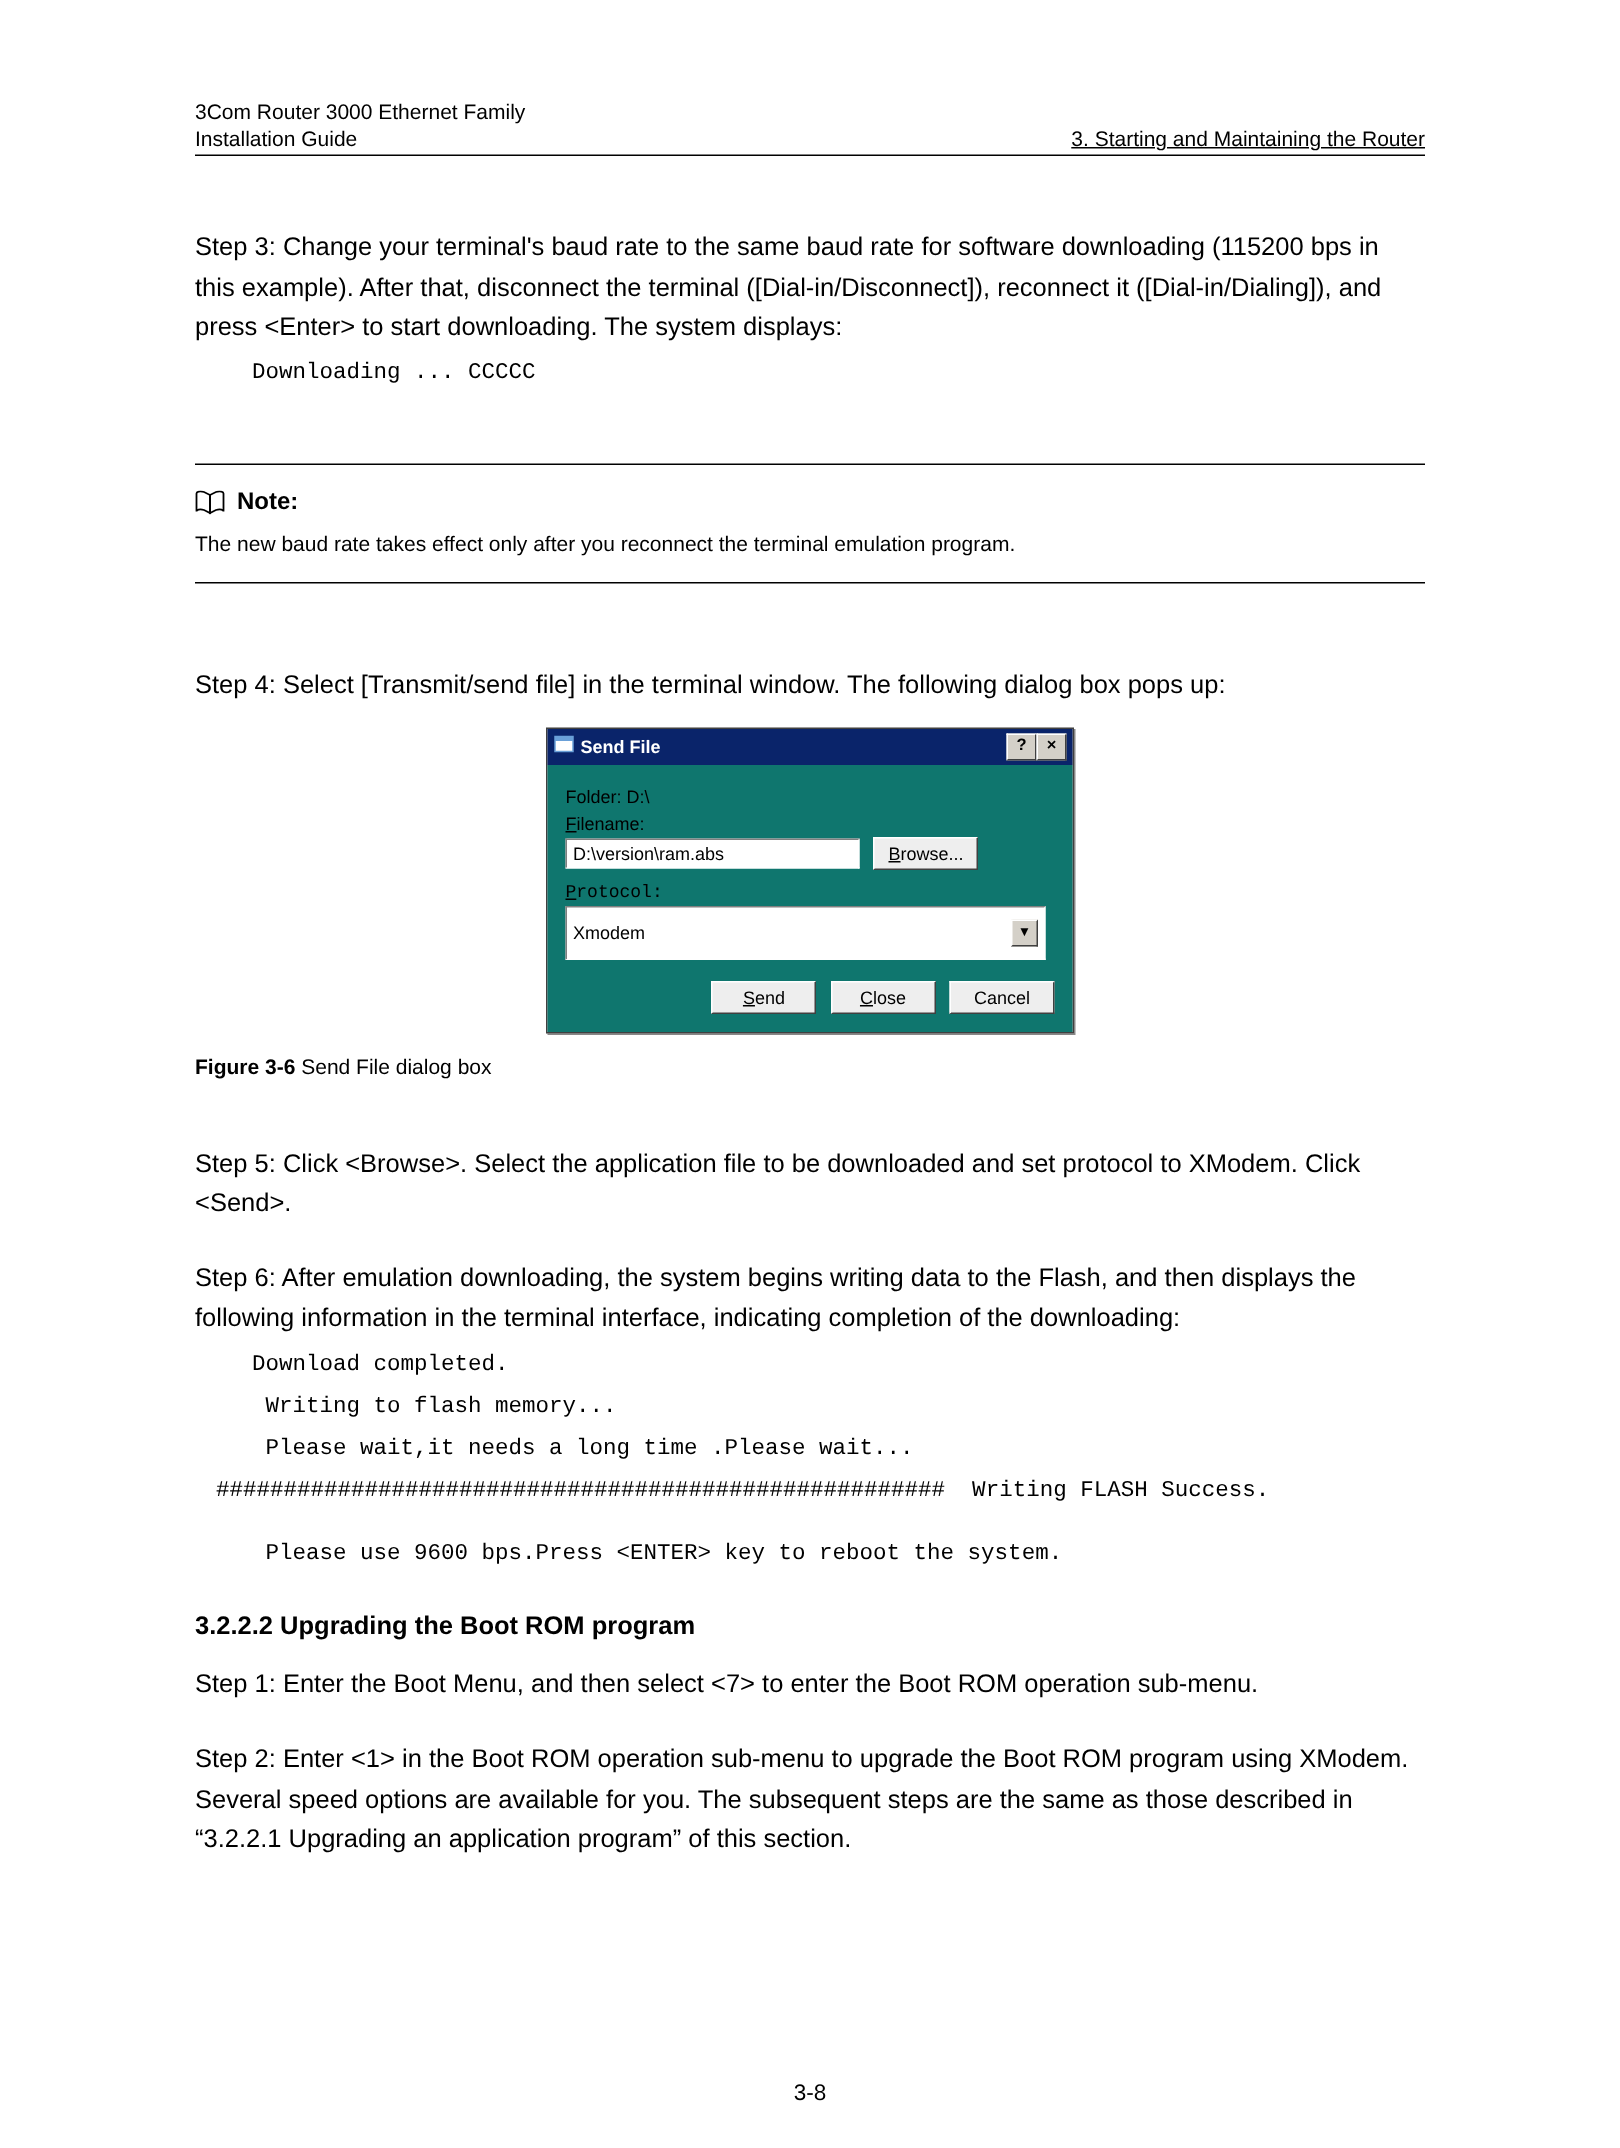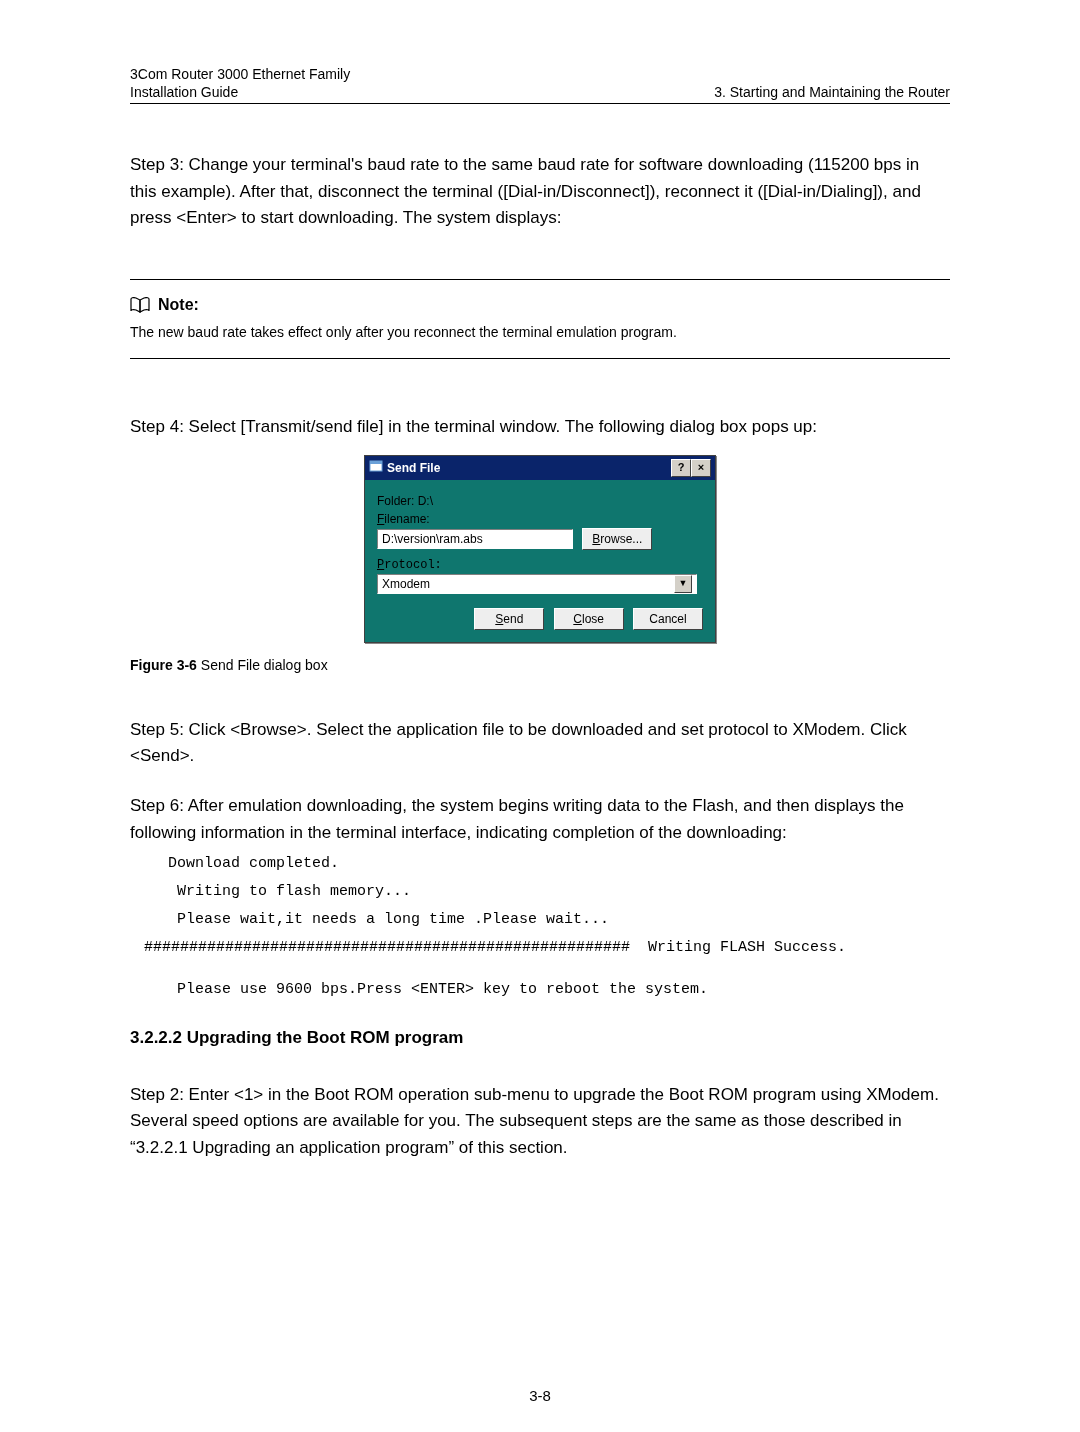--- a/index.html
+++ b/index.html
@@ -19,21 +19,21 @@
   .header {
     display: flex;
     justify-content: space-between;
     font-size: 14px;
     line-height: 1.3;
     border-bottom: 1.5px solid #000;
     padding-bottom: 2px;
     margin-bottom: 48px;
   }
   .header-left { text-align: left; }
-  .header-right { text-align: right; align-self: flex-end; }
+  .header-right { text-align: right; align-self: flex-end; text-decoration: underline; }
   .body-para {
     font-size: 17px;
     line-height: 1.55;
     margin: 0 0 6px 0;
   }
   .mono {
     font-family: "Courier New", monospace;
     font-size: 15px;
     white-space: pre;
     line-height: 1.6;
@@ -109,21 +109,21 @@
     padding: 0 4px;
     font-size:12px;
     box-sizing:border-box;
     display:inline-block;
     line-height:18px;
     vertical-align:middle;
     margin-right:6px;
   }
   .dlg-select {
     width: 320px;
-    height: 20px;
+    height: 36px;
     border: 1px solid #808080;
     border-right-color:#fff;
     border-bottom-color:#fff;
     background:#fff;
     padding: 0 4px;
     font-size:12px;
     box-sizing:border-box;
     display:flex;
     align-items:center;
     justify-content:space-between;
@@ -188,20 +188,21 @@
 
   <div class="header">
     <div class="header-left">
       <div>3Com Router 3000 Ethernet Family</div>
       <div>Installation Guide</div>
     </div>
     <div class="header-right">3. Starting and Maintaining the Router</div>
   </div>
 
   <p class="body-para">Step 3: Change your terminal's baud rate to the same baud rate for software downloading (115200 bps in this example).  After that, disconnect the terminal ([Dial-in/Disconnect]), reconnect it ([Dial-in/Dialing]), and press &lt;Enter&gt; to start downloading. The system displays:</p>
+  <div class="mono">Downloading ... CCCCC</div>
 
   <div class="note-block">
     <div class="note-title">
       <span class="book-icon">
         <svg width="20" height="16" viewBox="0 0 20 16">
           <path d="M1 2 C1 1 3 0 6 1 L10 3 L10 15 L6 13 C3 12 1 13 1 14 Z" fill="none" stroke="#000" stroke-width="1.2"></path>
           <path d="M19 2 C19 1 17 0 14 1 L10 3 L10 15 L14 13 C17 12 19 13 19 14 Z" fill="none" stroke="#000" stroke-width="1.2"></path>
         </svg>
       </span>
       <span>Note:</span>
@@ -261,17 +262,18 @@
     <div class="mono">Download completed.</div>
     <div class="mono"> Writing to flash memory...</div>
     <div class="mono"> Please wait,it needs a long time .Please wait...</div>
     <div class="mono" style="margin-left:14px;">######################################################  Writing FLASH Success.</div>
     <div class="mono" style="margin-top:18px;"> Please use 9600 bps.Press &lt;ENTER&gt; key to reboot the system.</div>
   </div>
 
 
   <div class="h4">3.2.2.2 Upgrading the Boot ROM program</div>
 
+  <p class="body-para">Step 1: Enter the Boot Menu, and then select &lt;7&gt; to enter the Boot ROM operation sub-menu.</p>
   <div class="gap"></div>
   <p class="body-para">Step 2: Enter &lt;1&gt; in the Boot ROM operation sub-menu to upgrade the Boot ROM program using XModem. Several speed options are available for you. The subsequent steps are the same as those described in “3.2.2.1 Upgrading an application program” of this section.</p>
 
   <div class="pagenum">3-8</div>
 </div>
 
 </body></html>

